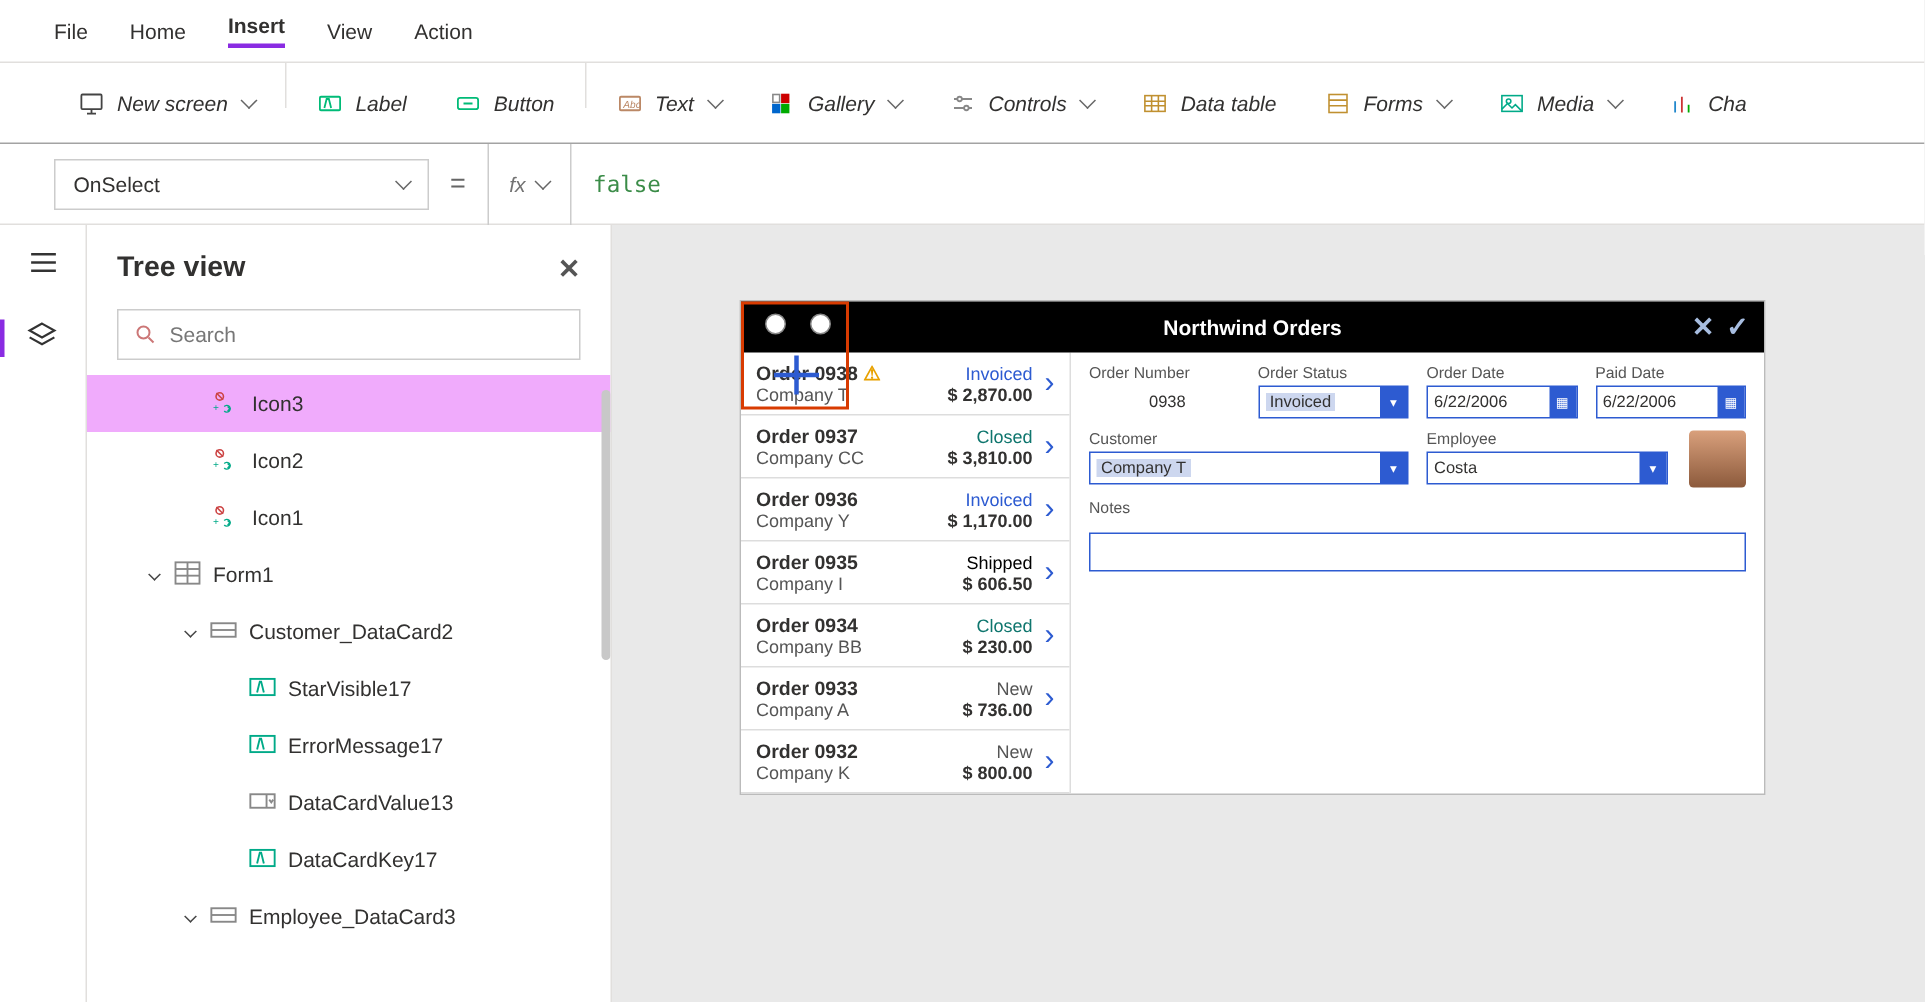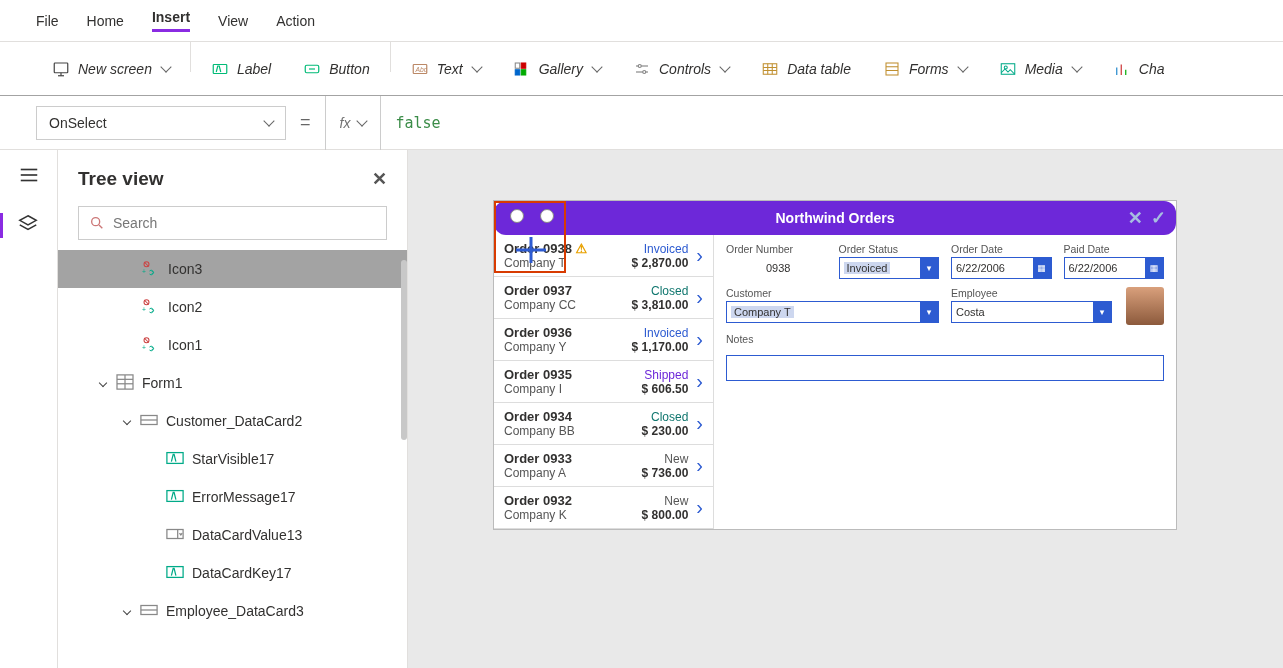--- a/index.html
+++ b/index.html
@@ -157,21 +157,21 @@
     position: relative;
   }
   .tree-row {
     display: flex;
     align-items: center;
     height: 38px;
     padding-left: 0;
     gap: 8px;
     cursor: pointer;
   }
-  .tree-row.sel { background: #a3a3a3; }
+  .tree-row.sel { background: #f0abfc; }
   .tree-row .lbl { font-size: 14px; }
   .caret {
     width: 6px; height: 6px;
     border-right: 1.4px solid #444;
     border-bottom: 1.4px solid #444;
     transform: rotate(45deg);
     margin-right: 2px;
   }
   .tree-ico {
     width: 18px; height: 16px;
@@ -194,29 +194,28 @@
   }
   .app-window {
     position: absolute;
     left: 85px;
     top: 50px;
     width: 684px;
     background: #fff;
     border: 1px solid #bbb;
   }
   .app-titlebar {
-    background: #6d28d9;
+    background: #000000;
     color: #fff;
     height: 34px;
     display: flex;
     align-items: center;
     justify-content: center;
     font-weight: 600;
     position: relative;
-    border-radius: 12px;
   }
   .title-actions {
     position: absolute;
     right: 10px;
     display: flex;
     gap: 8px;
     color: #a7bde0;
     font-size: 18px;
   }
   .addbox {
@@ -248,21 +247,21 @@
     display: flex;
     align-items: center;
   }
   .order-item .left { flex: 1; }
   .order-num { font-weight: 600; font-size: 13px;}
   .company { font-size: 12px; color:#555;}
   .order-item .mid { text-align: right; }
   .status { font-size: 12px; }
   .status.Invoiced { color:#2d5bd1; }
   .status.Closed { color:#0f766e; }
-  .status.Shipped { color:#6d28d9; }
+  .status.Shipped { color:#000000; }
   .status.New { color:#555; }
   .amount { font-size: 12px; font-weight: bold; }
   .arrow {
     color:#2d5bd1;
     font-size: 20px;
     margin-left: 8px;
   }
   
   .detail-form {
     flex: 1;

